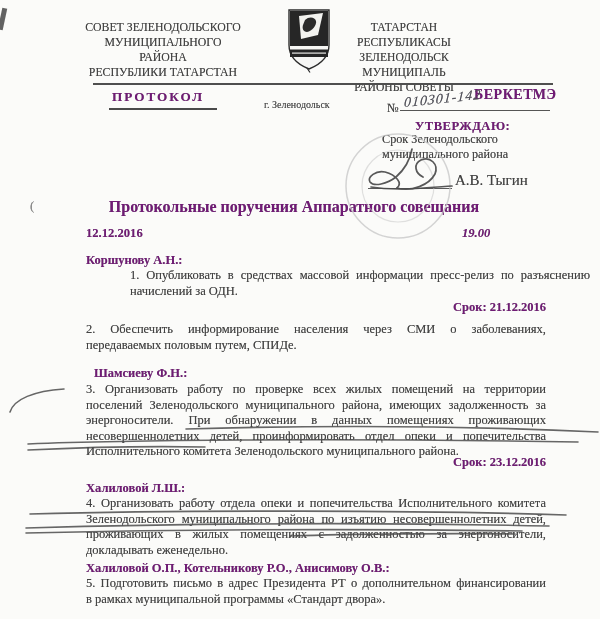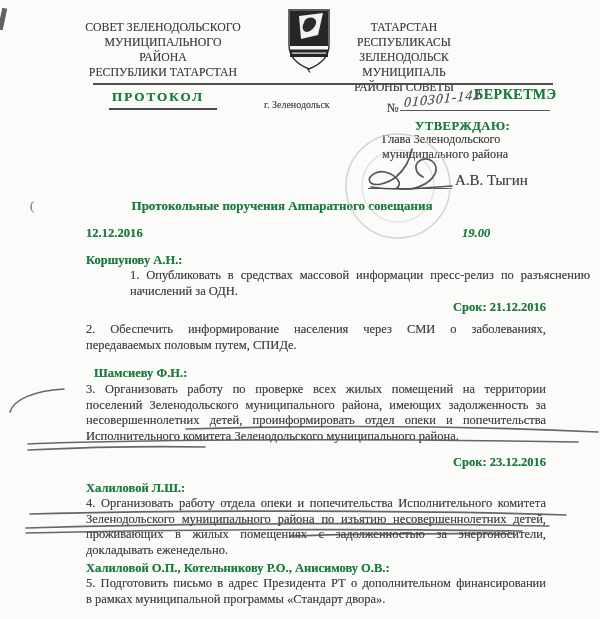--- a/index.html
+++ b/index.html
@@ -5,21 +5,21 @@
   * { margin:0; padding:0; box-sizing:border-box; }
   html,body { background:#ffffff; }
   .page{
     position:relative; width:600px; height:619px; overflow:hidden;
     background:#fbfbf9;
     font-family:"Liberation Serif","DejaVu Serif",serif;
     color:#424242;
   }
   .abs{ position:absolute; }
   .soft{ text-shadow:0 0 .5px rgba(66,66,66,.55); }
-  .b{ font-weight:bold; color:#15803d; }
+  .b{ font-weight:bold; color:#701a75; }
 
   
   .lh-left{ top:20px; left:84px; width:158px; text-align:center;
             font-size:11.8px; line-height:15px; }
   .lh-right{ top:20px; left:325px; width:158px; text-align:center;
              font-size:11.6px; line-height:15px; }
   .emblem{ top:9px; left:288px; width:42px; height:64px; }
   .rule-main{ top:83px; left:93px; width:460px; height:2px; background:#4f4f4f; }
 
   
@@ -34,21 +34,21 @@
   .num-underline{ top:110px; left:400px; width:150px; height:1.2px; background:#555; }
 
   
   .approve{ top:119px; left:415px; font-size:12.6px; letter-spacing:.5px; }
   .appr1{ top:132px; left:382px; font-size:12.2px; }
   .appr2{ top:147px; left:382px; font-size:12.2px; }
   .sig-underline{ top:188px; left:368px; width:84px; height:1.1px; background:#5a5a5a; }
   .appr-name{ top:172px; left:455px; font-size:15px; }
 
   
-  .doc-heading{ top:198px; left:0; width:556px; text-align:center; font-size:13px;padding-left:8px; }
+  .doc-heading{ top:198px; left:12px; width:556px; text-align:center; font-size:16px;padding-left:8px; }
   .m-date{ top:226px; left:86px; font-size:12.6px; }
   .m-time{ top:226px; left:462px; font-size:12.6px;font-style:italic; }
 
   
   .body-block{ left:86px; width:460px; font-size:12.5px; }
   .assignee{ font-size:12.5px; }
   .pline{ line-height:15.6px; text-align:justify; text-align-last:justify; }
   .pline.last{ text-align-last:left; }
   .deadline{ text-align:right; font-size:12.5px; }
   .a1{ top:253px; } .p1{ top:268px;margin-left:44px; } .d1{ top:300px; } .p2{ top:322px; }
@@ -97,21 +97,21 @@
 
   <div class="abs protocol b">ПРОТОКОЛ</div>
   <div class="abs protocol-underline"></div>
   <div class="abs city">г. Зеленодольск</div>
   <div class="abs berketme b">БЕРКЕТМЭ</div>
   <div class="abs num-label">№</div>
   <div class="abs num-hand">010301-142</div>
   <div class="abs num-underline"></div>
 
   <div class="abs approve b">УТВЕРЖДАЮ:</div>
-  <div class="abs appr1">Глава Зеленодольского</div>
+  <div class="abs appr1">Срок Зеленодольского</div>
   <div class="abs appr2">муниципального района</div>
   <div class="abs sig-underline"></div>
   <div class="abs appr-name">А.В. Тыгин</div>
 
   <div class="abs doc-heading b">Протокольные поручения Аппаратного совещания</div>
   <div class="abs m-date b">12.12.2016</div>
   <div class="abs m-time b">19.00</div>
 
   <div class="abs body-block a1 assignee b">Коршунову А.Н.:</div>
   <div class="abs body-block p1">
@@ -121,20 +121,21 @@
   <div class="abs body-block d1 deadline b">Срок: 21.12.2016</div>
   <div class="abs body-block p2">
     <div class="pline">2. Обеспечить информирование населения через СМИ о заболеваниях,</div>
     <div class="pline last">передаваемых половым путем, СПИДе.</div>
   </div>
 
   <div class="abs body-block a2 assignee b">Шамсиеву Ф.Н.:</div>
   <div class="abs body-block p3">
     <div class="pline">3. Организовать работу по проверке всех жилых помещений на территории</div>
     <div class="pline">поселений Зеленодольского муниципального района, имеющих задолженность за</div>
+    <div class="pline">энергоносители. При обнаружении в данных помещениях проживающих</div>
     <div class="pline">несовершеннолетних детей, проинформировать отдел опеки и попечительства</div>
     <div class="pline last">Исполнительного комитета Зеленодольского муниципального района.</div>
   </div>
   <div class="abs body-block d2 deadline b">Срок: 23.12.2016</div>
 
   <div class="abs body-block a3 assignee b">Халиловой Л.Ш.:</div>
   <div class="abs body-block p4">
     <div class="pline">4. Организовать работу отдела опеки и попечительства Исполнительного комитета</div>
     <div class="pline">Зеленодольского муниципального района по изъятию несовершеннолетних детей,</div>
     <div class="pline">проживающих в жилых помещениях с задолженностью за энергоносители,</div>

